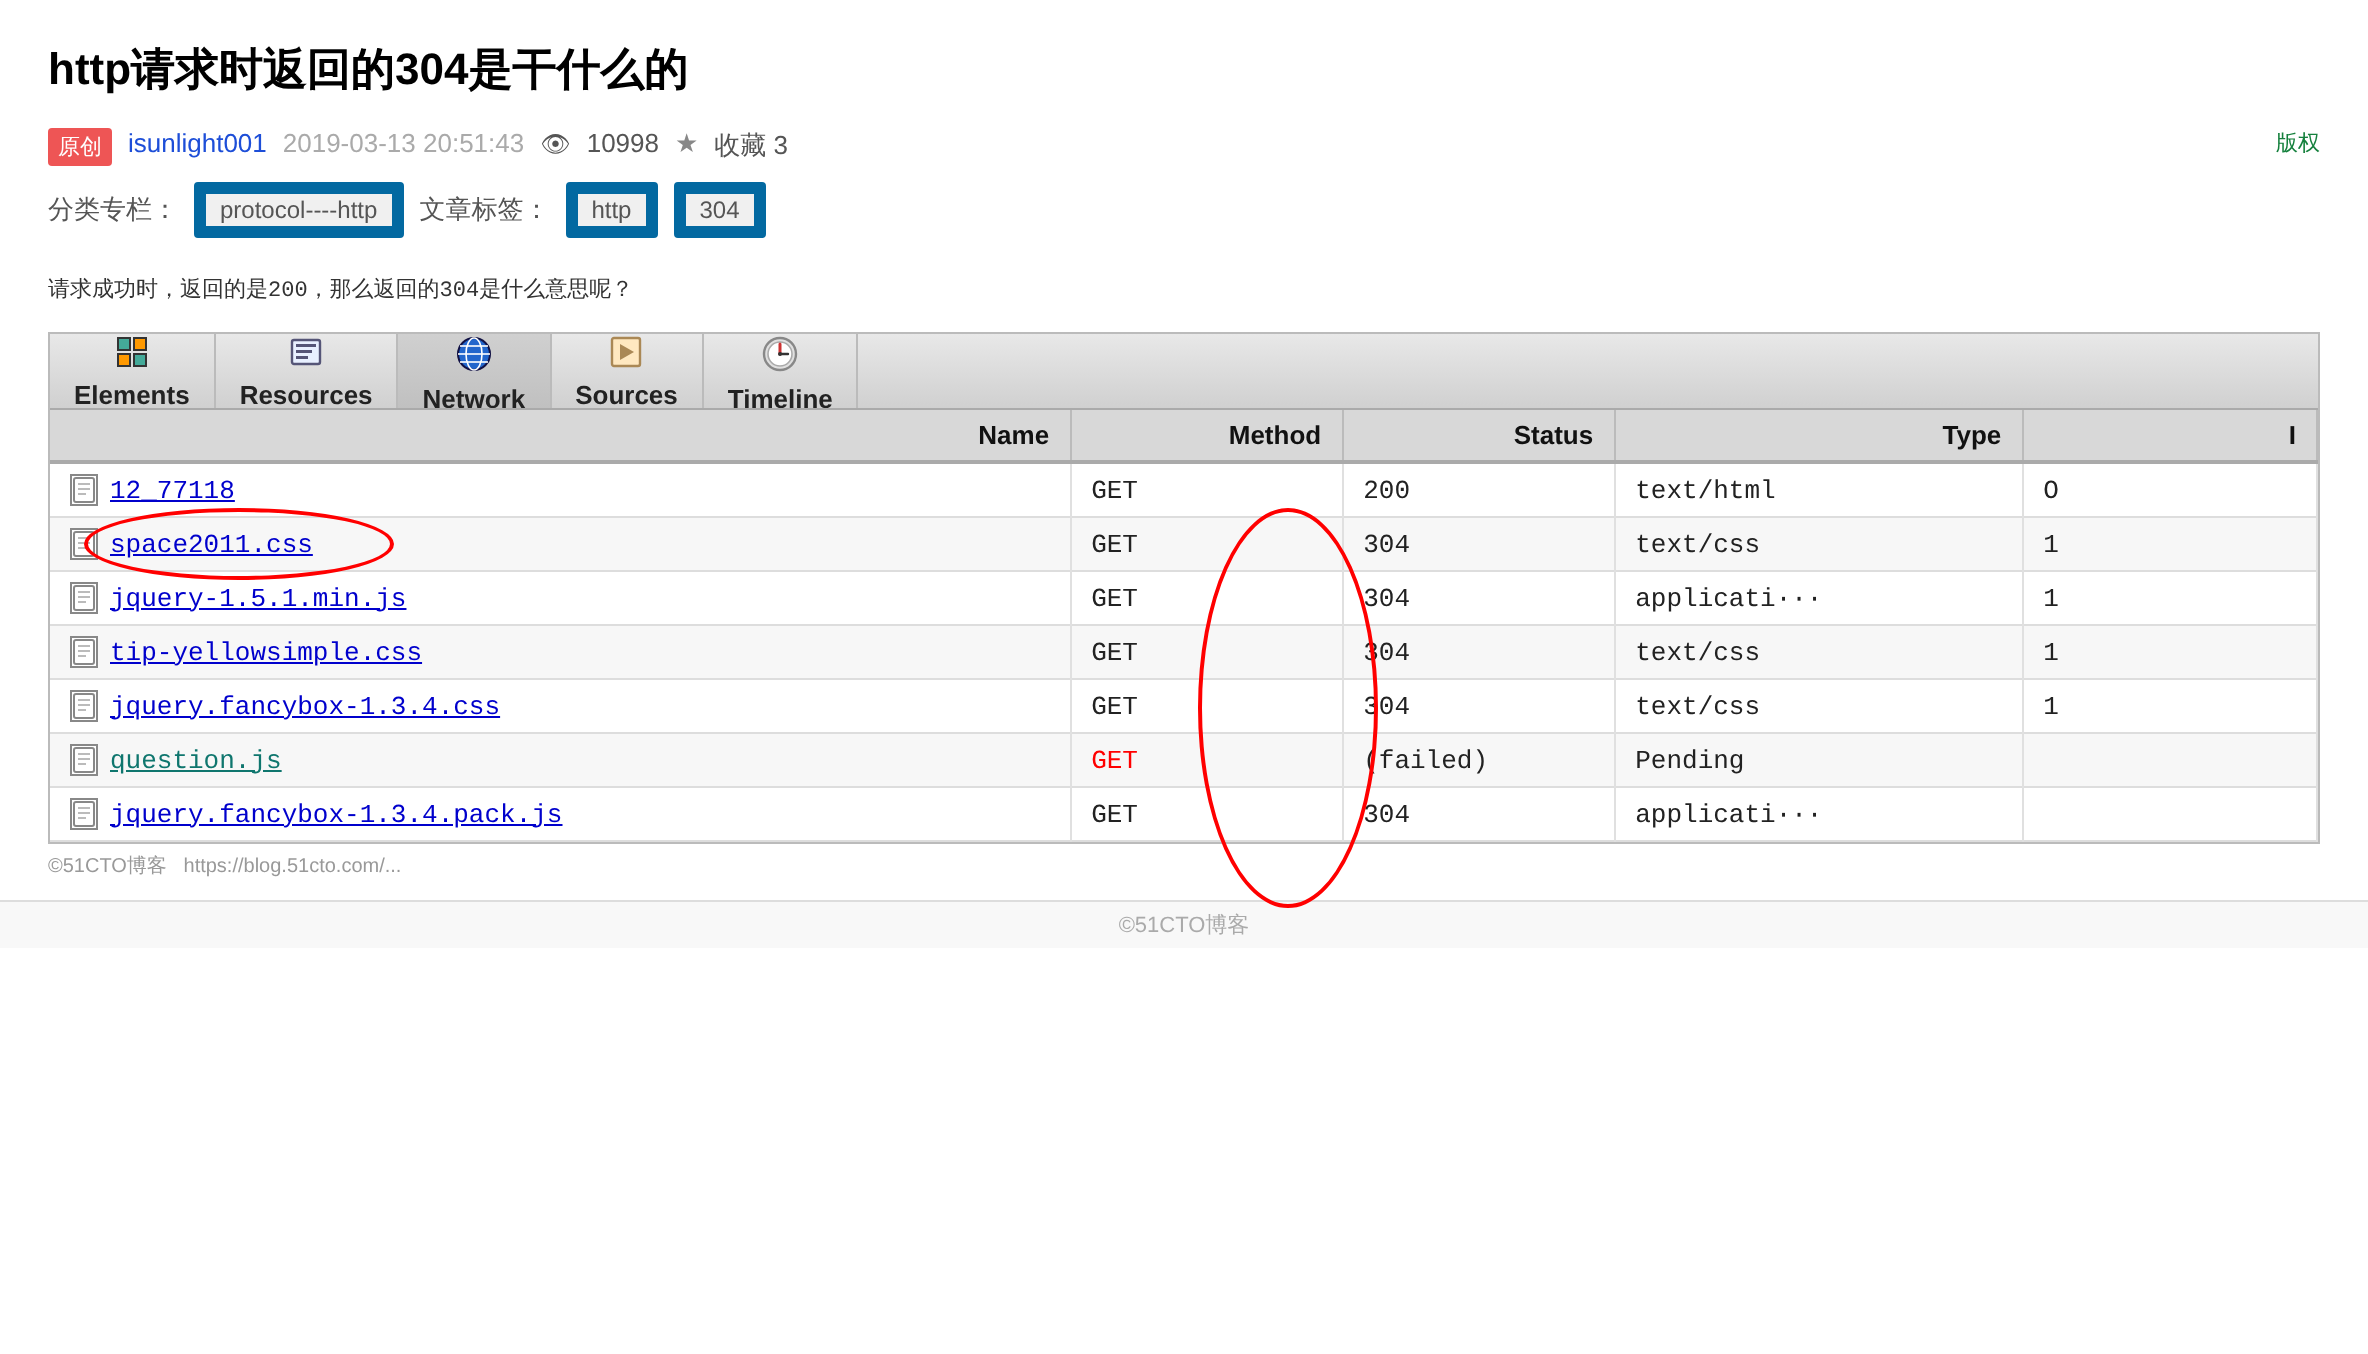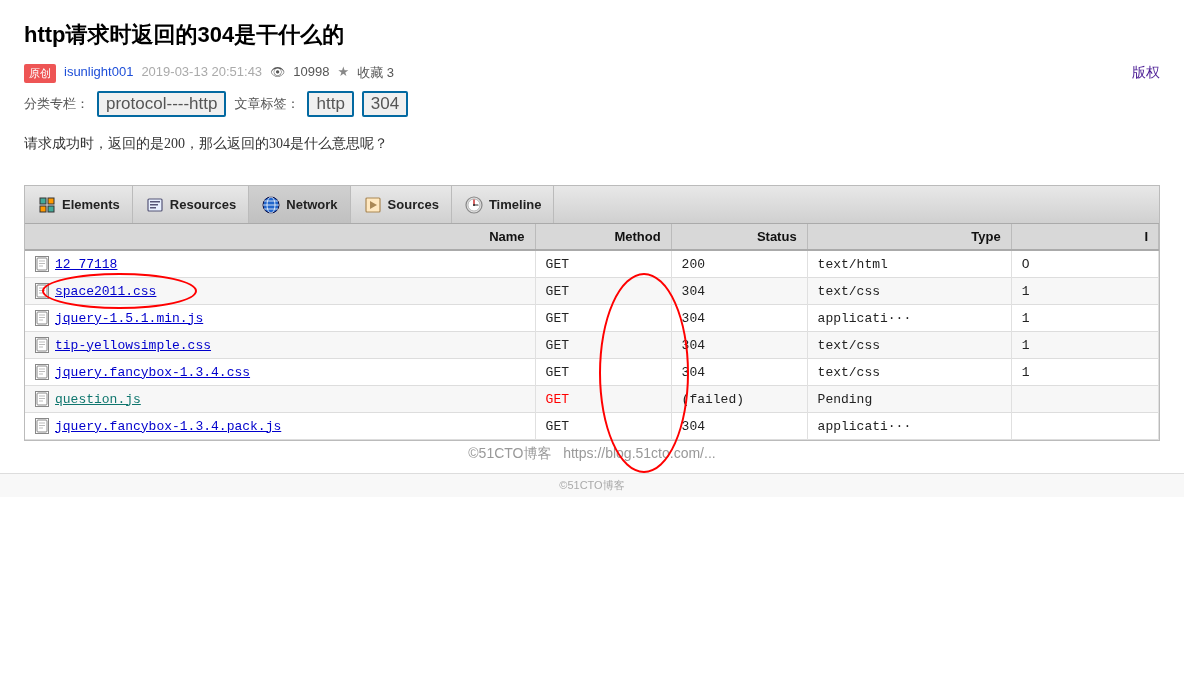--- a/index.html
+++ b/index.html
@@ -45,48 +45,48 @@
       text-decoration: none;
       font-size: 13px;
     }
 
     .meta-divider {
       color: #aaa;
     }
 
     .copyright-link {
       margin-left: auto;
-      color: #4c1d95;
-      font-size: 14px;
+      color: #15803d;
+      font-size: 11px;
       text-decoration: none;
     }
 
     .category-row {
       display: flex;
       align-items: center;
       gap: 8px;
       font-size: 13px;
       color: #555;
       margin-bottom: 18px;
     }
 
     .category-tag {
       background: #f0f0f0;
-      border: 2px solid #0369a1;
+      border: 6px solid #0369a1;
       color: #555;
-      font-size: 17px;
+      font-size: 12px;
       padding: 1px 7px;
       border-radius: 2px;
     }
 
     .article-body-text {
-      font-size: 14px;
+      font-size: 11px;
       color: #333;
-      margin-bottom: 32px;
-      font-family: Liberation Serif, serif;
+      margin-bottom: 14px;
+      font-family: Liberation Mono, monospace;
     }
 
     
     .devtools-panel {
       border: 1px solid #bbb;
       background: #f1f1f1;
       width: 100%;
       overflow: hidden;
     }
 
@@ -105,20 +105,21 @@
       gap: 5px;
       padding: 0 12px;
       font-size: 13px;
       font-family: Arial, sans-serif;
       font-weight: bold;
       color: #222;
       border-right: 1px solid #bbb;
       cursor: pointer;
       white-space: nowrap;
       background: linear-gradient(to bottom, #e8e8e8, #d0d0d0);
+      flex-direction: column;
     }
 
     .devtools-tab.active {
       background: linear-gradient(to bottom, #d0d0d0, #c0c0c0);
       text-align: center;
     }
 
     .tab-icon {
       width: 20px;
       height: 20px;
@@ -208,23 +209,23 @@
 
     .circle-overlay {
       position: absolute;
       border: 2px solid red;
       border-radius: 50%;
       pointer-events: none;
     }
 
     
     .watermark {
-      font-size: 14px;
+      font-size: 10px;
       color: #999;
-      text-align: center;
+      text-align: left;
       margin-top: 4px;
     }
 
     
     .star-icon::before { content: "★"; color: #888; }
 
     
     .eye-icon::before { content: "👁"; font-size: 12px; }
 
     .bottom-bar {

